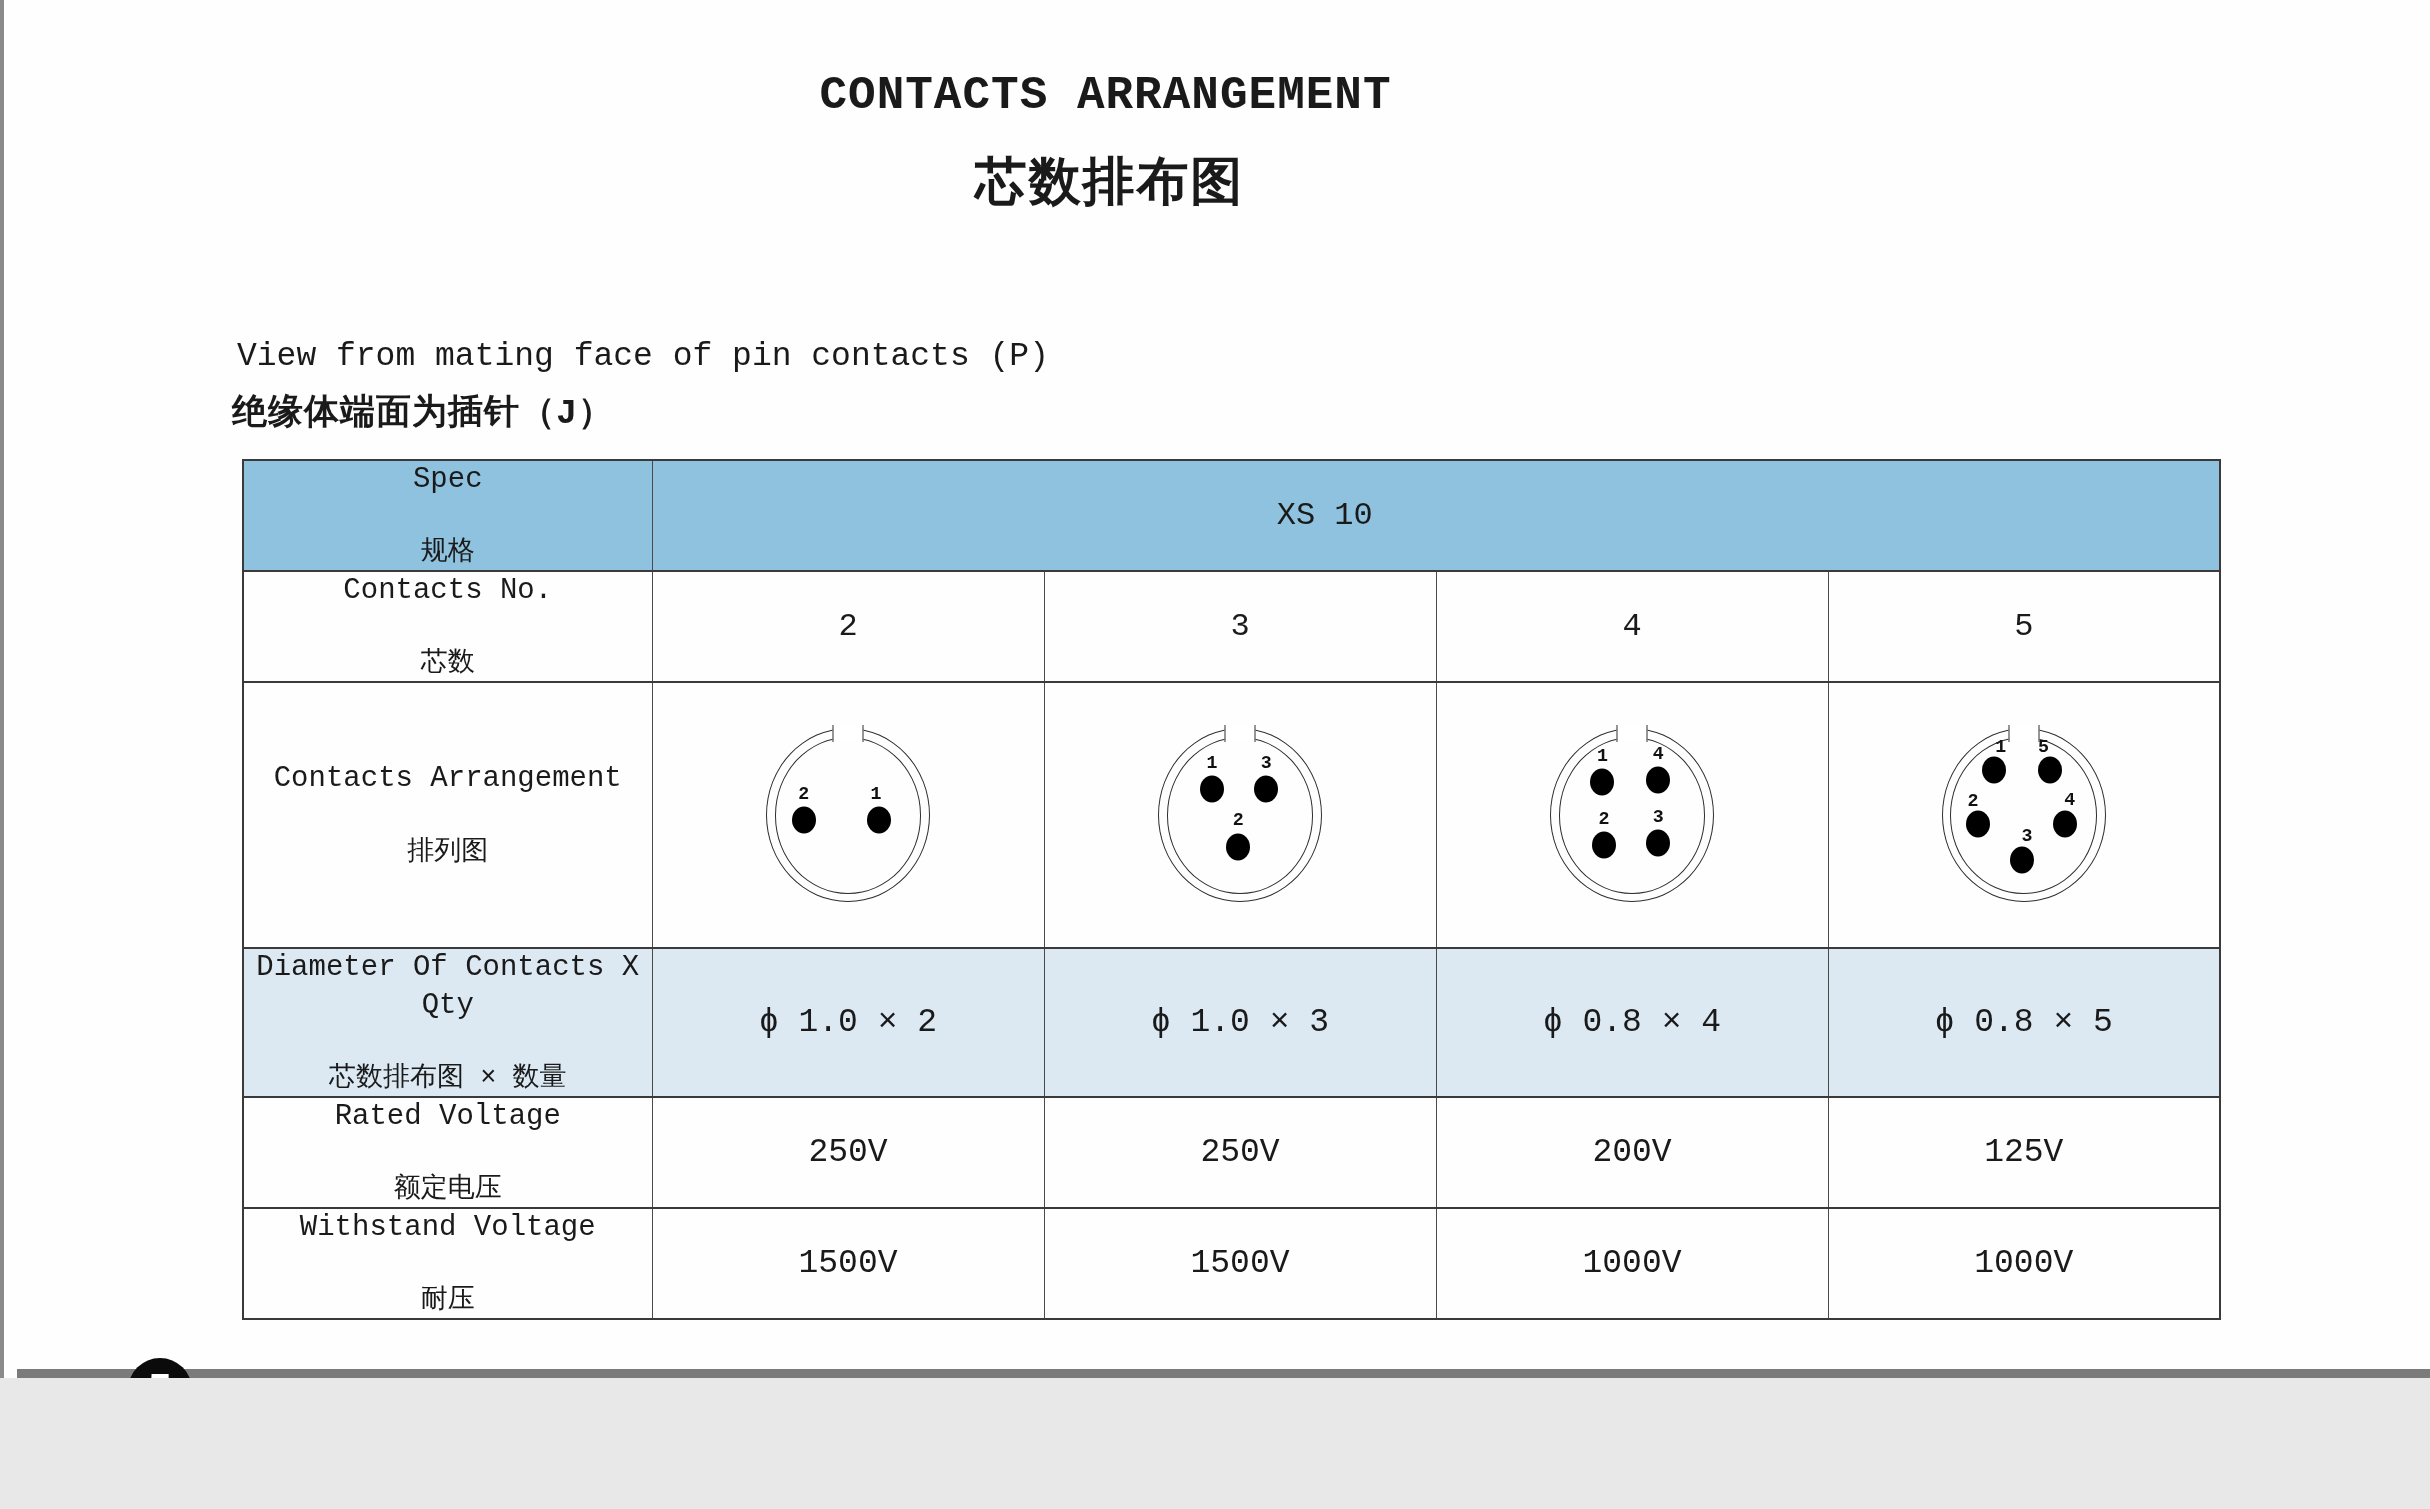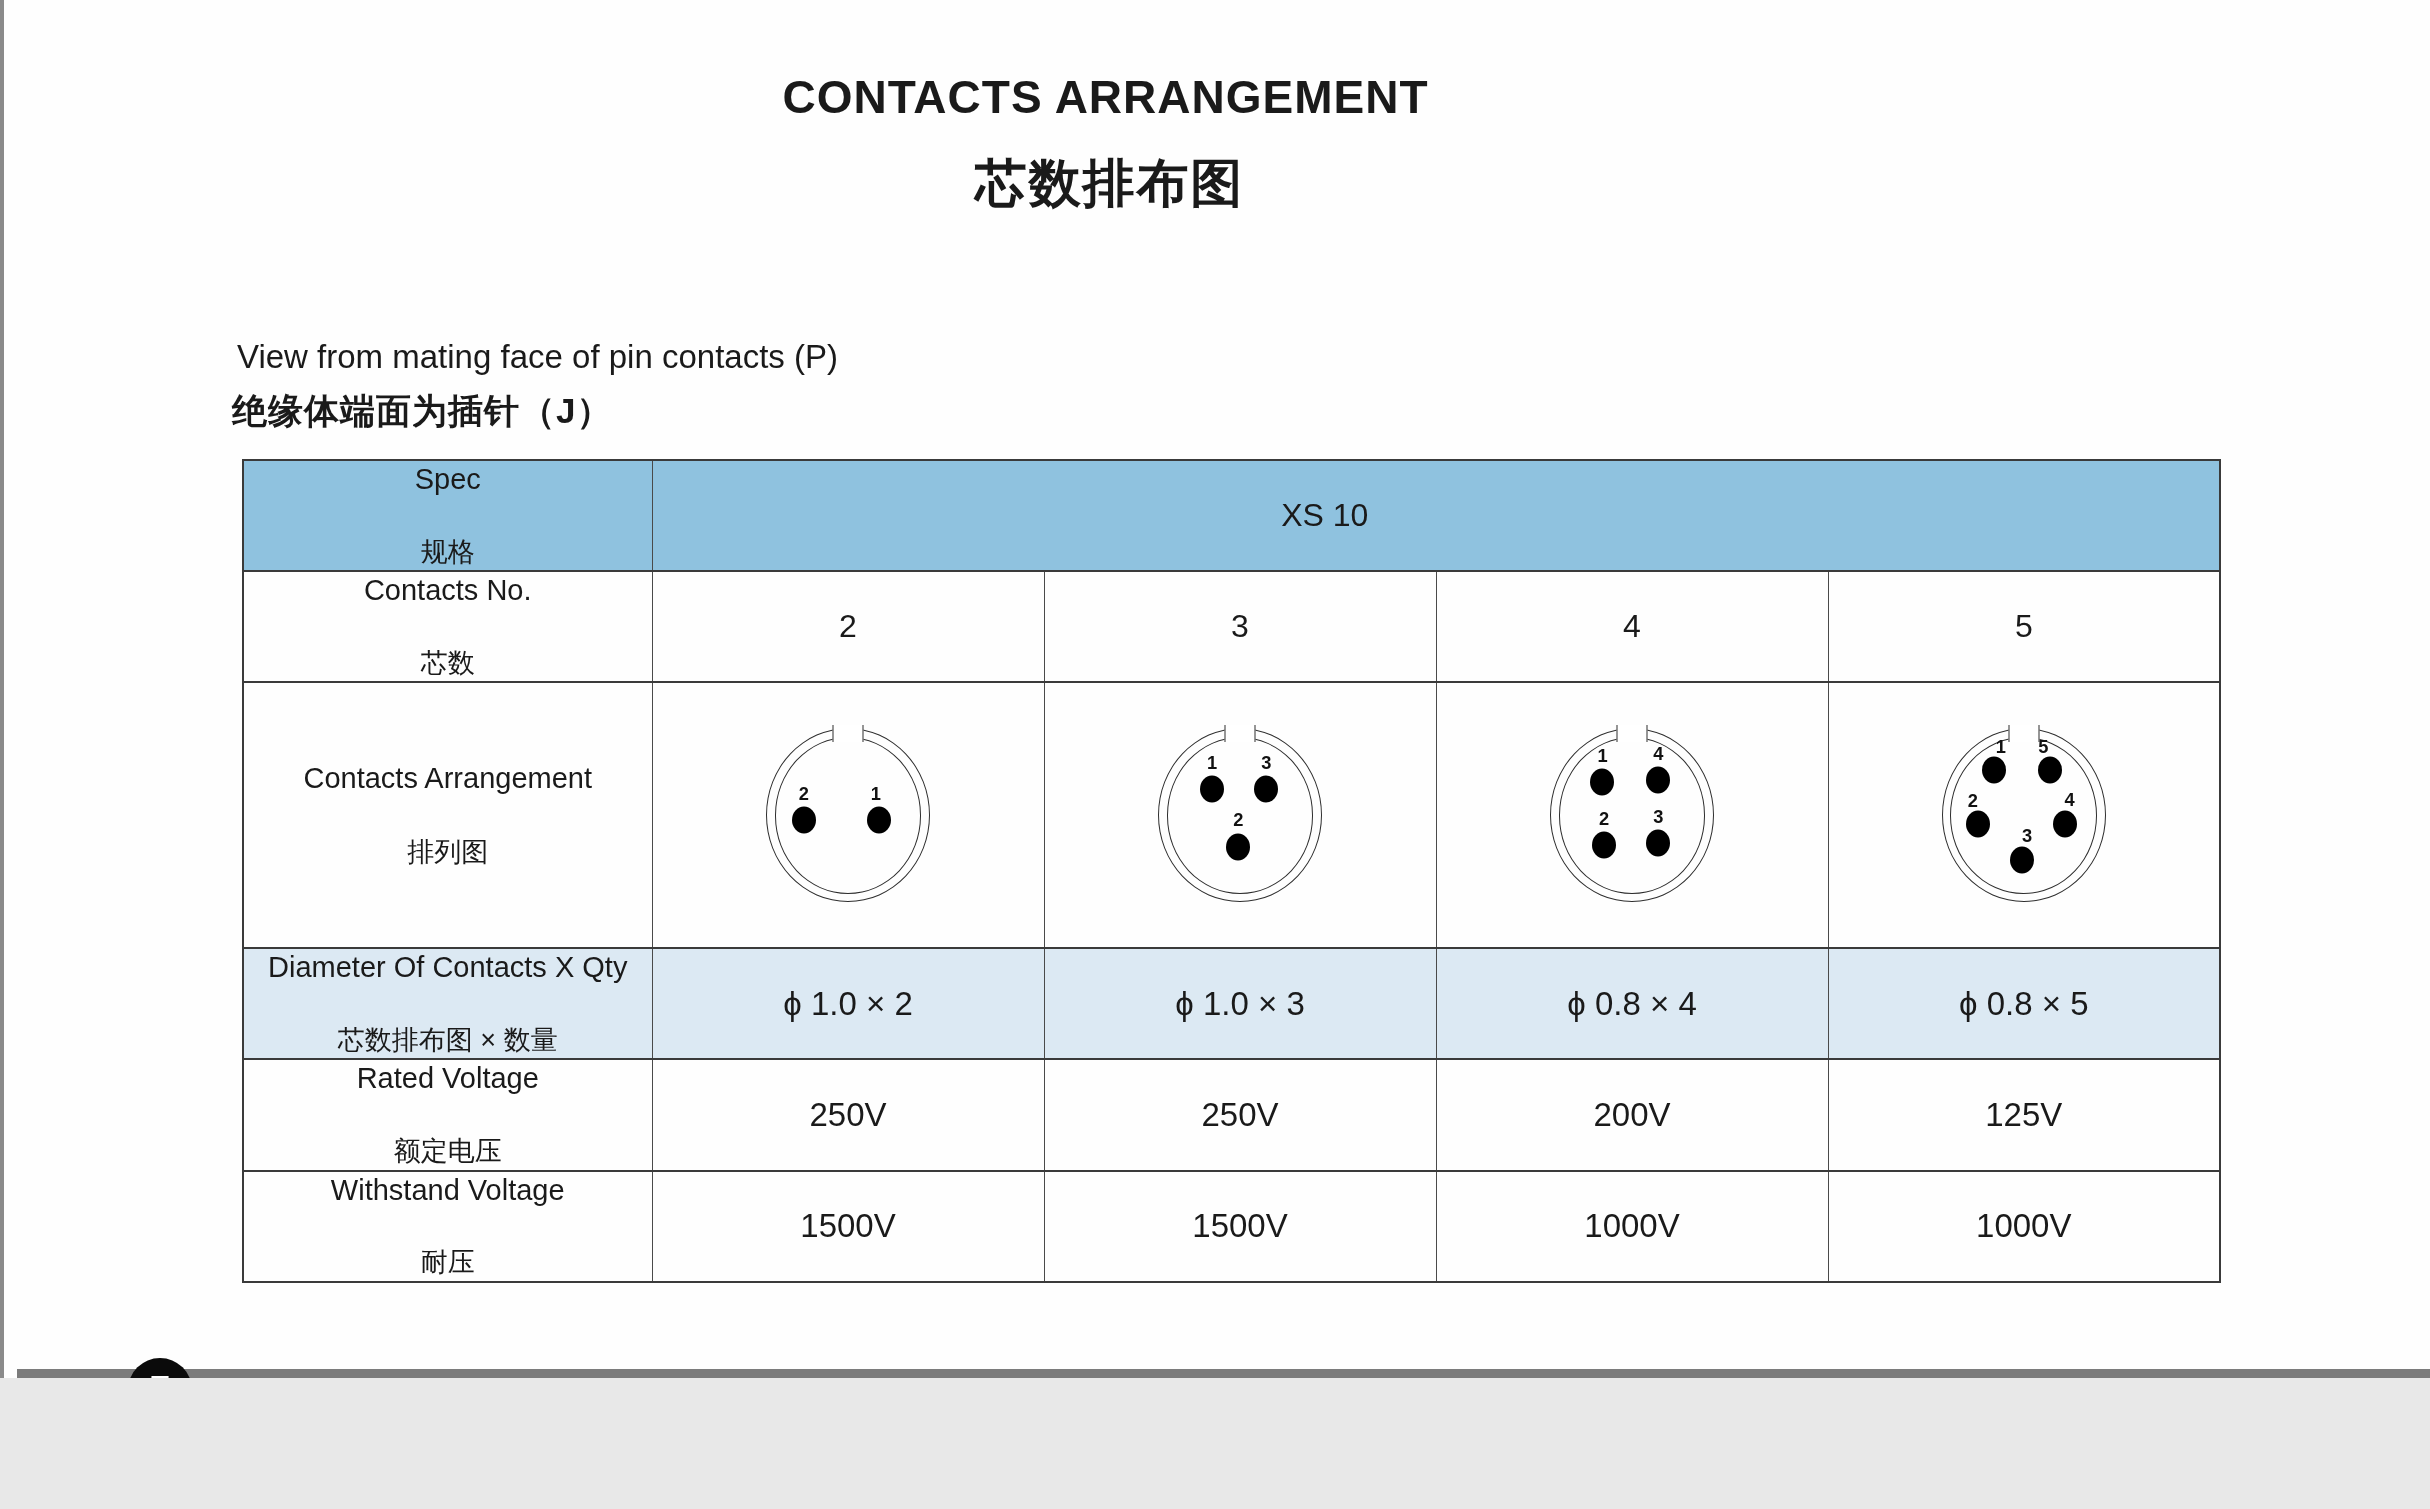--- a/index.html
+++ b/index.html
@@ -1,18 +1,18 @@
 <!DOCTYPE html>
 <html><head>
 <meta charset="utf-8">
 <style>
   html,body{margin:0;padding:0;background:#e8e8e8;}
   .page{
     position:relative;width:2430px;height:1378px;background:#fefefe;
-    font-family:Liberation Sans, sans-serif;color:#1a1a1a;overflow:hidden;
+    font-family:Liberation Mono, monospace;color:#1a1a1a;overflow:hidden;
   }
   .left-edge{position:absolute;left:0;top:0;width:3.9px;height:100%;background:#8a8a8a;}
   .bottom-bar{position:absolute;left:17.4px;right:0;bottom:0;height:8.7px;background:#7b7b7b;}
   .title-block{position:absolute;top:70px;left:0;width:2211px;text-align:center;}
   .title-en{font-size:46px;font-weight:bold;letter-spacing:1px;margin:0;}
   .title-zh{font-size:52px;font-weight:bold;margin:25px 0 0 8px;letter-spacing:1.9px;}
   .note-en{position:absolute;left:225px;top:326px;font-size:33px;margin:12px;}
   .note-zh{position:absolute;left:232px;top:388px;font-size:35px;font-weight:bold;margin:0;letter-spacing:1px;}
 
   table.spec-table{

